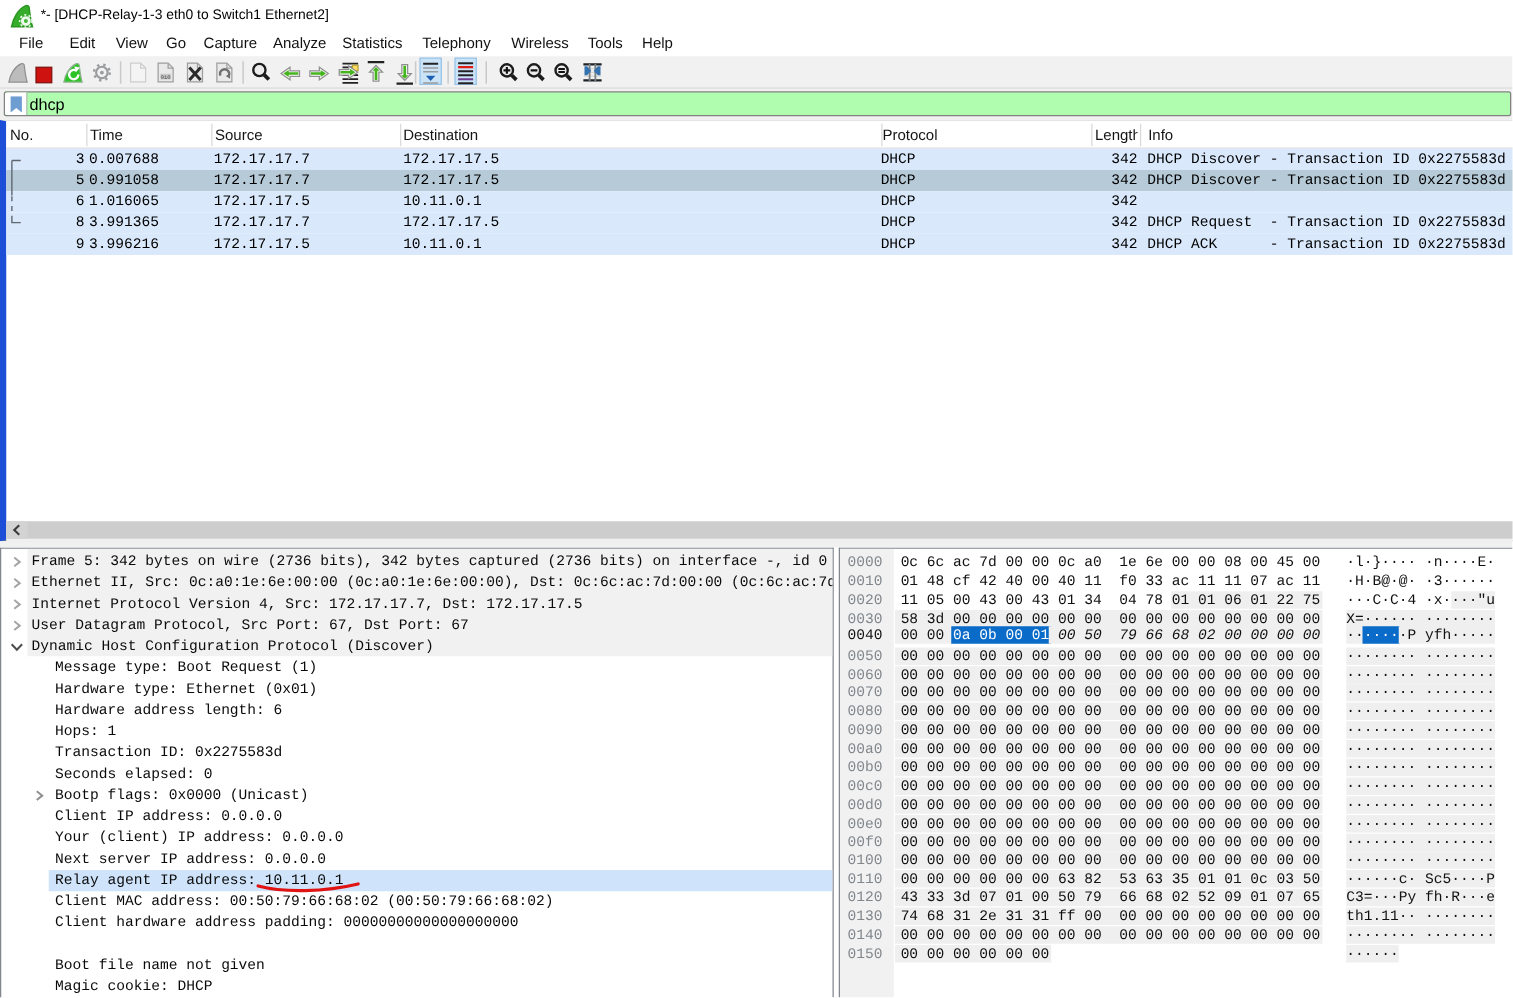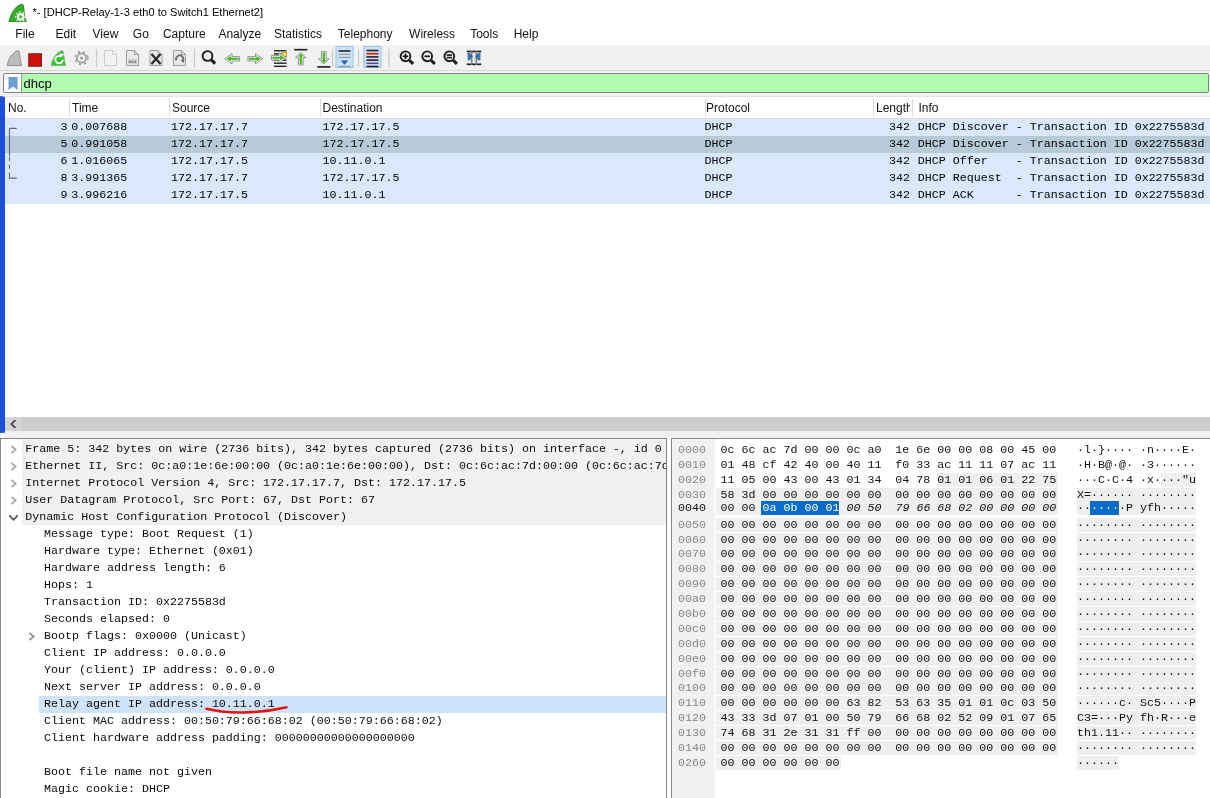--- a/index.html
+++ b/index.html
@@ -225,21 +225,21 @@
       <span class="hc" style="left:317.5px">Destination</span>
       <span class="hsep" style="left:700px"></span>
       <span class="hc" style="left:701px">Protocol</span>
       <span class="hsep" style="left:868px"></span>
       <span class="hc" style="left:871px;width:34px;overflow:hidden;white-space:nowrap">Length</span>
       <span class="hsep" style="left:906.5px"></span>
       <span class="hc" style="left:913.5px">Info</span>
     </div>
 <div class="prow" style="top:22px"><span class="c-no">3</span><span class="c-t">0.007688</span><span class="c-s">172.17.17.7</span><span class="c-d">172.17.17.5</span><span class="c-p">DHCP</span><span class="c-l">342</span><span class="c-i">DHCP Discover - Transaction ID 0x2275583d</span></div>
 <div class="prow sel" style="top:39px"><span class="c-no">5</span><span class="c-t">0.991058</span><span class="c-s">172.17.17.7</span><span class="c-d">172.17.17.5</span><span class="c-p">DHCP</span><span class="c-l">342</span><span class="c-i">DHCP Discover - Transaction ID 0x2275583d</span></div>
-<div class="prow" style="top:56px"><span class="c-no">6</span><span class="c-t">1.016065</span><span class="c-s">172.17.17.5</span><span class="c-d">10.11.0.1</span><span class="c-p">DHCP</span><span class="c-l">342</span><span class="c-i">DHCP Offer    - Transaction ID 0x2275583d</span></div>
+<div class="prow" style="top:56px"><span class="c-no">6</span><span class="c-t">1.016065</span><span class="c-s">172.17.17.5</span><span class="c-d">10.11.0.1</span><span class="c-p">DHCP</span><span class="c-l">342</span></div>
 <div class="prow" style="top:73px"><span class="c-no">8</span><span class="c-t">3.991365</span><span class="c-s">172.17.17.7</span><span class="c-d">172.17.17.5</span><span class="c-p">DHCP</span><span class="c-l">342</span><span class="c-i">DHCP Request  - Transaction ID 0x2275583d</span></div>
 <div class="prow" style="top:90px"><span class="c-no">9</span><span class="c-t">3.996216</span><span class="c-s">172.17.17.5</span><span class="c-d">10.11.0.1</span><span class="c-p">DHCP</span><span class="c-l">342</span><span class="c-i">DHCP ACK      - Transaction ID 0x2275583d</span></div>
 <div style="position:absolute;left:0;top:334px;width:1209px;height:2px;background:#f0f0f0"></div>
     <div id="hscroll">
       <div id="hsbtn">
         <svg width="9" height="10" viewBox="0 0 9 10">
           <path d="M6.4 1.2 L2.4 5 L6.4 8.8" stroke="#3c3c3c" stroke-width="1.7" fill="none"></path>
         </svg>
       </div>
     </div>
@@ -301,18 +301,18 @@
 <div class="hr" style="top:167.98px"><span class="off" style="color:#82878c">00b0</span><span class="hx"><span class="g gfull">00 00 00 00 00 00 00 00  00 00 00 00 00 00 00 00</span></span><span class="as"><span class="g">········ ········</span></span></div>
 <div class="hr" style="top:182.86px"><span class="off" style="color:#82878c">00c0</span><span class="hx"><span class="g gfull">00 00 00 00 00 00 00 00  00 00 00 00 00 00 00 00</span></span><span class="as"><span class="g">········ ········</span></span></div>
 <div class="hr" style="top:197.74px"><span class="off" style="color:#82878c">00d0</span><span class="hx"><span class="g gfull">00 00 00 00 00 00 00 00  00 00 00 00 00 00 00 00</span></span><span class="as"><span class="g">········ ········</span></span></div>
 <div class="hr" style="top:212.62px"><span class="off" style="color:#82878c">00e0</span><span class="hx"><span class="g gfull">00 00 00 00 00 00 00 00  00 00 00 00 00 00 00 00</span></span><span class="as"><span class="g">········ ········</span></span></div>
 <div class="hr" style="top:227.50px"><span class="off" style="color:#82878c">00f0</span><span class="hx"><span class="g gfull">00 00 00 00 00 00 00 00  00 00 00 00 00 00 00 00</span></span><span class="as"><span class="g">········ ········</span></span></div>
 <div class="hr" style="top:242.38px"><span class="off" style="color:#82878c">0100</span><span class="hx"><span class="g gfull">00 00 00 00 00 00 00 00  00 00 00 00 00 00 00 00</span></span><span class="as"><span class="g">········ ········</span></span></div>
 <div class="hr" style="top:257.26px"><span class="off" style="color:#82878c">0110</span><span class="hx"><span class="g gfull">00 00 00 00 00 00 63 82  53 63 35 01 01 0c 03 50</span></span><span class="as"><span class="g">······c· Sc5····P</span></span></div>
 <div class="hr" style="top:272.14px"><span class="off" style="color:#82878c">0120</span><span class="hx"><span class="g gfull">43 33 3d 07 01 00 50 79  66 68 02 52 09 01 07 65</span></span><span class="as"><span class="g">C3=···Py fh·R···e</span></span></div>
 <div class="hr" style="top:287.02px"><span class="off" style="color:#82878c">0130</span><span class="hx"><span class="g gfull">74 68 31 2e 31 31 ff 00  00 00 00 00 00 00 00 00</span></span><span class="as"><span class="g">th1.11·· ········</span></span></div>
 <div class="hr" style="top:301.90px"><span class="off" style="color:#82878c">0140</span><span class="hx"><span class="g gfull">00 00 00 00 00 00 00 00  00 00 00 00 00 00 00 00</span></span><span class="as"><span class="g">········ ········</span></span></div>
-<div class="hr" style="top:316.78px"><span class="off" style="color:#82878c">0260</span><span class="hx"><span class="g gfull">00 00 00 00 00 00</span></span><span class="as"><span class="g">······</span></span></div>
+<div class="hr" style="top:316.78px"><span class="off" style="color:#82878c">0150</span><span class="hx"><span class="g gfull">00 00 00 00 00 00</span></span><span class="as"><span class="g">······</span></span></div>
 </div>
 <div style="position:absolute;left:0;top:433px;width:1210px;height:5px;background:#f1f1f1"></div>
 <svg width="1210" height="798" viewBox="0 0 1210 798" style="position:absolute;left:0;top:0;pointer-events:none;z-index:50">
     <path d="M206.5 708.8 C 227 714.2, 260 713.6, 286.5 707.2" stroke="#e11414" stroke-width="2.6" fill="none" stroke-linecap="round"></path>
   </svg>
 
 </body></html>

